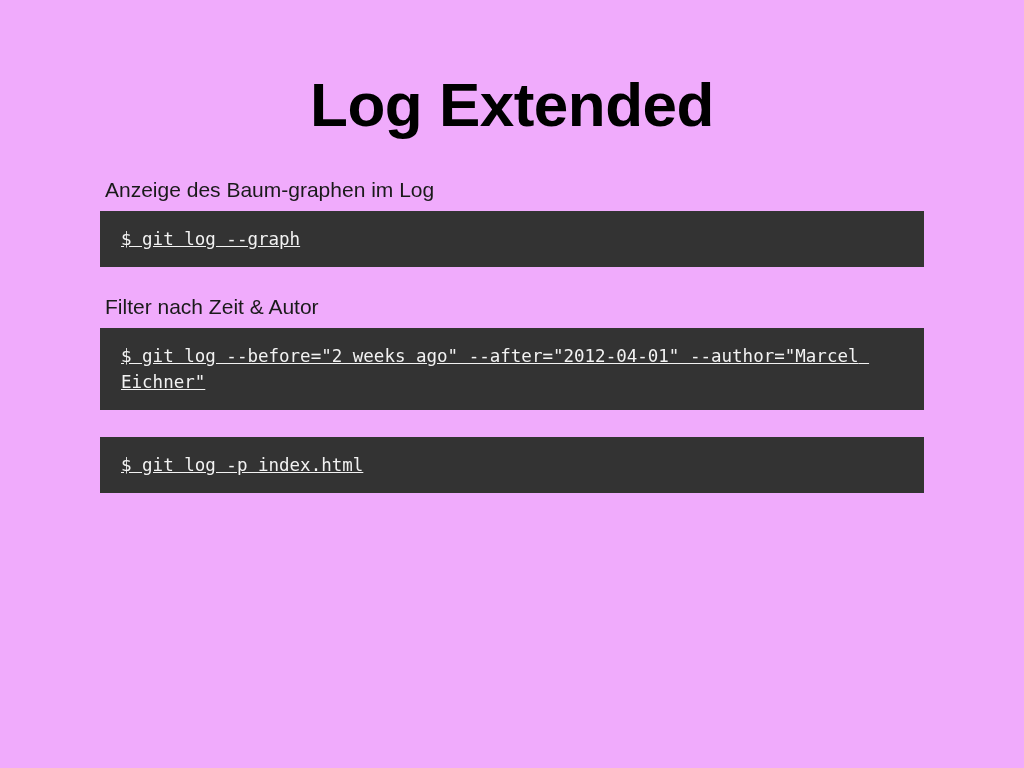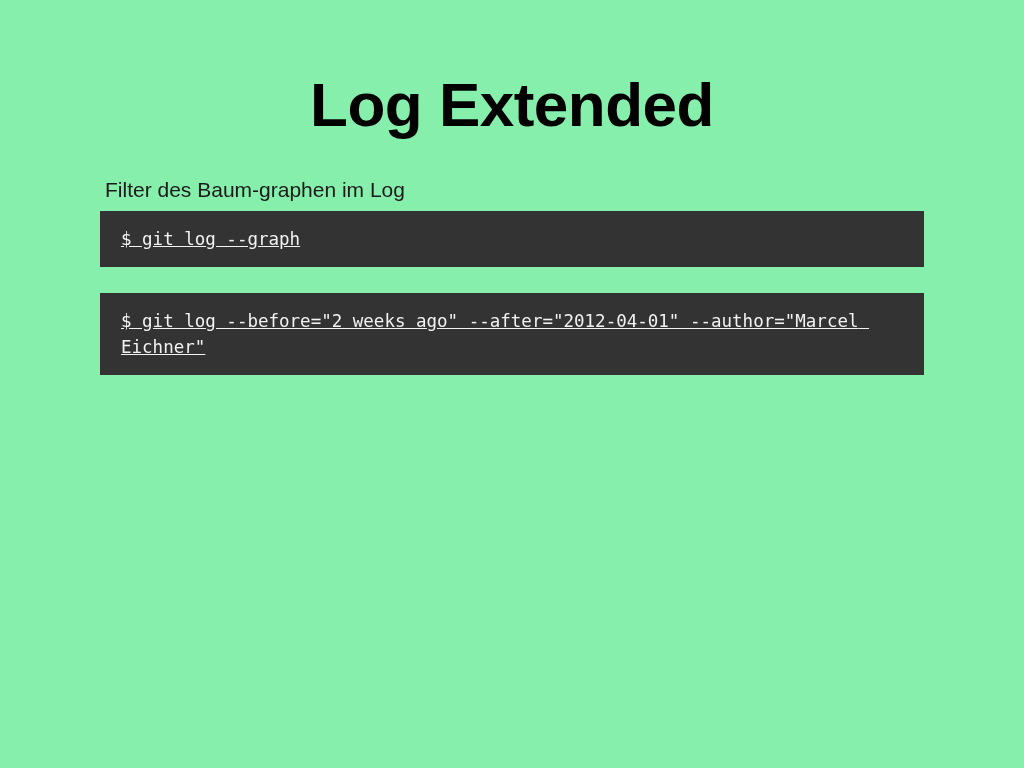--- a/index.html
+++ b/index.html
@@ -10,21 +10,21 @@
     height: 768px;
     background: #ffffff;
     font-family: "Liberation Sans", sans-serif;
     -webkit-font-smoothing: antialiased;
   }
 
   .slide {
     position: relative;
     width: 1024px;
     height: 768px;
-    background: #86efac;
+    background: #f0abfc;
     overflow: hidden;
     padding-left: 20px;
   }
 
   .slide-title {
     position: absolute;
     top: 72px;
     left: 0;
     width: 1024px;
     text-align: center;
@@ -75,32 +75,34 @@
 </head>
 <body>
 
 <div class="slide">
 
   <h1 class="slide-title">Log Extended</h1>
 
   <div class="content">
 
     <div class="section">
-      <div class="section-label">Filter des Baum-graphen im Log</div>
+      <div class="section-label">Anzeige des Baum-graphen im Log</div>
       <pre class="code-block">$ git log --graph</pre>
     </div>
 
     <div class="section-gap-1"></div>
 
     <div class="section">
+      <div class="section-label">Filter nach Zeit &amp; Autor</div>
       <pre class="code-block">$ git log --before="2 weeks ago" --after="2012-04-01" --author="Marcel Eichner"</pre>
     </div>
 
     <div class="section-gap-2"></div>
 
     <div class="section">
+      <pre class="code-block">$ git log -p index.html</pre>
     </div>
 
     <div class="section-gap-3"></div>
 
 
   </div>
 </div>
 
 </body></html>

